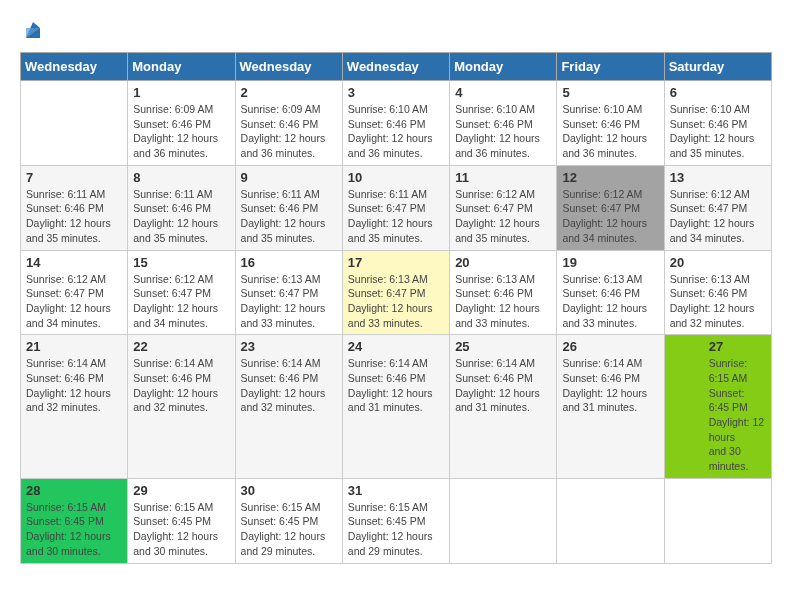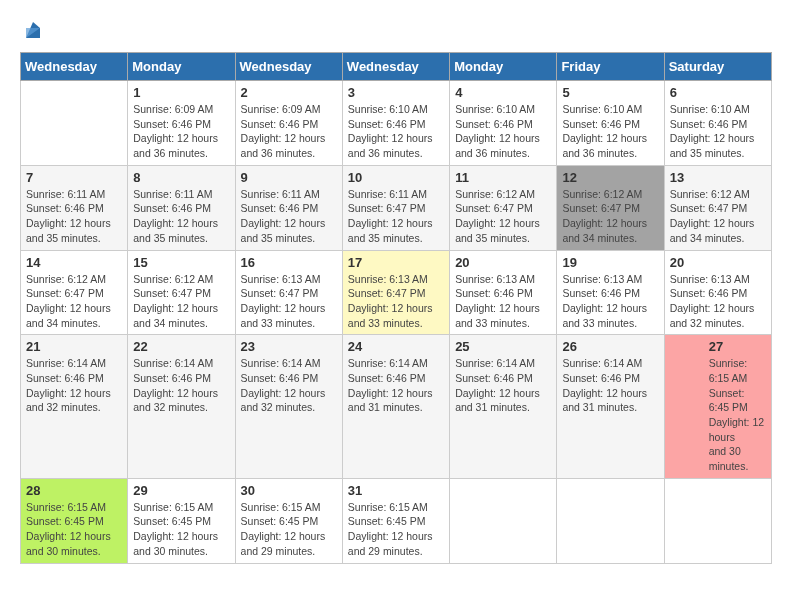--- a/index.html
+++ b/index.html
@@ -231,27 +231,27 @@
           <div class="day-info">Sunrise: 6:14 AM<br>Sunset: 6:46 PM<br>Daylight: 12 hours<br>and 31 minutes.</div>
         </td>
         <td style="background: rgb(245, 245, 245);">
           <span class="day-number">25</span>
           <div class="day-info">Sunrise: 6:14 AM<br>Sunset: 6:46 PM<br>Daylight: 12 hours<br>and 31 minutes.</div>
         </td>
         <td style="background: rgb(245, 245, 245);">
           <span class="day-number">26</span>
           <div class="day-info">Sunrise: 6:14 AM<br>Sunset: 6:46 PM<br>Daylight: 12 hours<br>and 31 minutes.</div>
         </td>
-        <td style="background: #fca5a5; padding-left: 44px;">
+        <td style="background: #84cc16; padding-left: 44px;">
           <span class="day-number">27</span>
           <div class="day-info">Sunrise: 6:15 AM<br>Sunset: 6:45 PM<br>Daylight: 12 hours<br>and 30 minutes.</div>
         </td>
       </tr>
       <tr>
-        <td style="background: #bef264;">
+        <td style="background: #22c55e;">
           <span class="day-number">28</span>
           <div class="day-info">Sunrise: 6:15 AM<br>Sunset: 6:45 PM<br>Daylight: 12 hours<br>and 30 minutes.</div>
         </td>
         <td style="background: rgb(255, 255, 255);">
           <span class="day-number">29</span>
           <div class="day-info">Sunrise: 6:15 AM<br>Sunset: 6:45 PM<br>Daylight: 12 hours<br>and 30 minutes.</div>
         </td>
         <td style="background: rgb(255, 255, 255);">
           <span class="day-number">30</span>
           <div class="day-info">Sunrise: 6:15 AM<br>Sunset: 6:45 PM<br>Daylight: 12 hours<br>and 29 minutes.</div>

